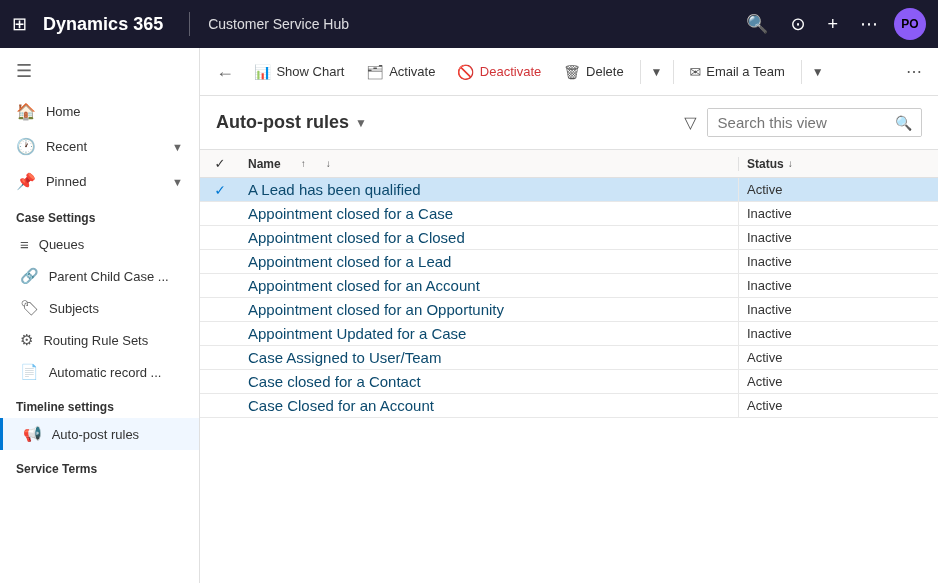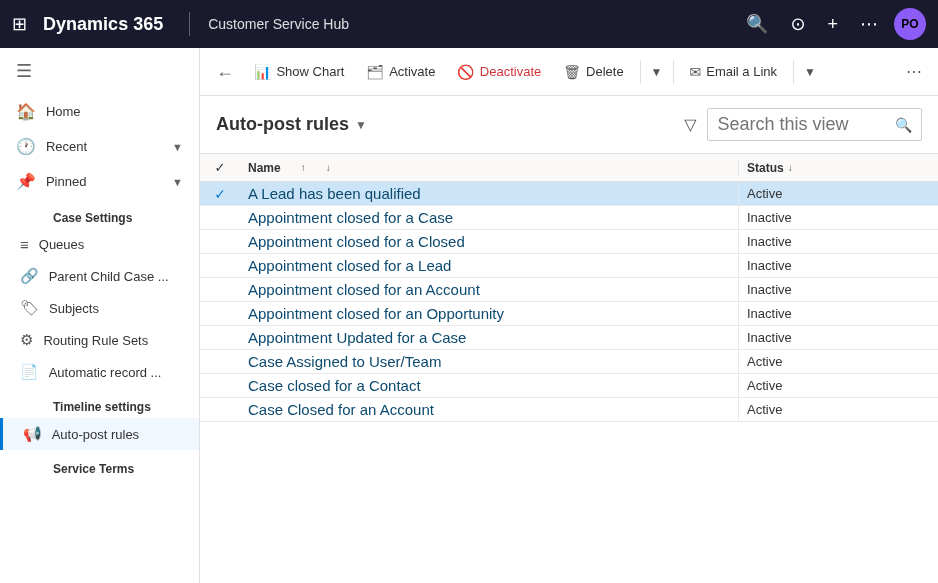--- a/index.html
+++ b/index.html
@@ -26,21 +26,21 @@
     
     .main-layout { display: flex; height: calc(583px - 48px); }
 
     
     .sidebar { width: 200px; background: #fff; border-right: 1px solid #e0e0e0; overflow-y: auto; display: flex; flex-direction: column; }
     .sidebar-toggle { padding: 12px 16px; cursor: pointer; font-size: 18px; color: #666; }
     .sidebar-nav-item { display: flex; align-items: center; padding: 8px 16px; cursor: pointer; color: #333; font-size: 13px; gap: 10px; }
     .sidebar-nav-item .nav-icon { font-size: 16px; color: #666; }
     .sidebar-nav-item .chevron { margin-left: auto; font-size: 11px; color: #666; }
 
-    .sidebar-section-title { padding: 12px 16px 4px 16px; font-size: 12px; font-weight: 600; color: #333; text-transform: none; margin-left: 37px; }
+    .sidebar-section-title { padding: 12px 16px 4px 16px; font-size: 12px; font-weight: 600; color: #333; text-transform: none; }
     .sidebar-sub-item { display: flex; align-items: center; padding: 7px 16px 7px 20px; cursor: pointer; color: #333; font-size: 13px; gap: 10px; }
     .sidebar-sub-item .sub-icon { font-size: 15px; color: #555; }
     .sidebar-sub-item.active { border-left: 3px solid #0078d4; background: #f0f7ff; font-weight: 500; }
     .sidebar-sub-item.active .sub-icon { color: #0078d4; }
 
     
     .content-area { flex: 1; display: flex; flex-direction: column; overflow: hidden; }
 
     
     .command-bar { display: flex; align-items: center; padding: 0 8px; height: 48px; border-bottom: 1px solid #e0e0e0; gap: 2px; background: #fff; }
@@ -52,21 +52,21 @@
     .cmd-more { padding: 6px 8px; cursor: pointer; color: #555; font-size: 16px; border-radius: 2px; }
 
     
     .list-area { flex: 1; overflow: hidden; display: flex; flex-direction: column; }
     .list-header { display: flex; align-items: center; padding: 12px 16px; border-bottom: 1px solid #e0e0e0; }
     .list-title { font-size: 18px; font-weight: 600; color: #333; display: flex; align-items: center; gap: 6px; }
     .list-title-chevron { font-size: 12px; color: #666; cursor: pointer; }
     .list-header-spacer { flex: 1; }
     .list-filter-icon { font-size: 16px; color: #555; cursor: pointer; margin-right: 10px; }
     .search-box { display: flex; align-items: center; border: 1px solid #ccc; border-radius: 2px; overflow: hidden; }
-    .search-box input { border: none; outline: none; padding: 5px 10px; font-size: 18px; width: 180px; }
+    .search-box input { border: none; outline: none; padding: 5px 10px; font-size: 15px; width: 180px; }
     .search-box .search-btn { background: #fff; border: none; padding: 5px 8px; cursor: pointer; font-size: 14px; color: #555; }
     .table-col-header { display: flex; align-items: center; background: #faf9f8; border-bottom: 1px solid #e0e0e0; padding: 6px 0; }
     .col-check { width: 40px; display: flex; align-items: center; justify-content: center; }
     .col-name { flex: 1; padding: 0 8px; font-size: 12px; color: #333; font-weight: 600; display: flex; align-items: center; gap: 20px; cursor: pointer; }
     .col-status { width: 200px; padding: 0 8px; font-size: 12px; color: #333; font-weight: 600; border-left: 1px solid #e0e0e0; display: flex; align-items: center; gap: 4px; }
     .sort-icon { font-size: 10px; color: #555; }
 
     .table-row { display: flex; align-items: center; border-bottom: 1px solid #e8e8e8; }
     .table-row.selected { background: #cce4f7; }
     .row-check { width: 40px; display: flex; align-items: center; justify-content: center; flex-shrink: 0; }
@@ -177,21 +177,21 @@
       <div class="cmd-btn">
         <span class="btn-icon">🗑</span>
         <span>Delete</span>
       </div>
       <div class="cmd-separator"></div>
       <span class="cmd-chevron">▼</span>
       <div class="cmd-separator"></div>
 
       <div class="cmd-btn">
         <span class="btn-icon">✉</span>
-        <span>Email a Link</span>
+        <span>Email a Team</span>
       </div>
       <div class="cmd-separator"></div>
       <span class="cmd-chevron">▼</span>
 
       <div style="flex:1"></div>
       <span class="cmd-more">⋯</span>
     </div>
 
     <div class="list-area">
       <div class="list-header">

